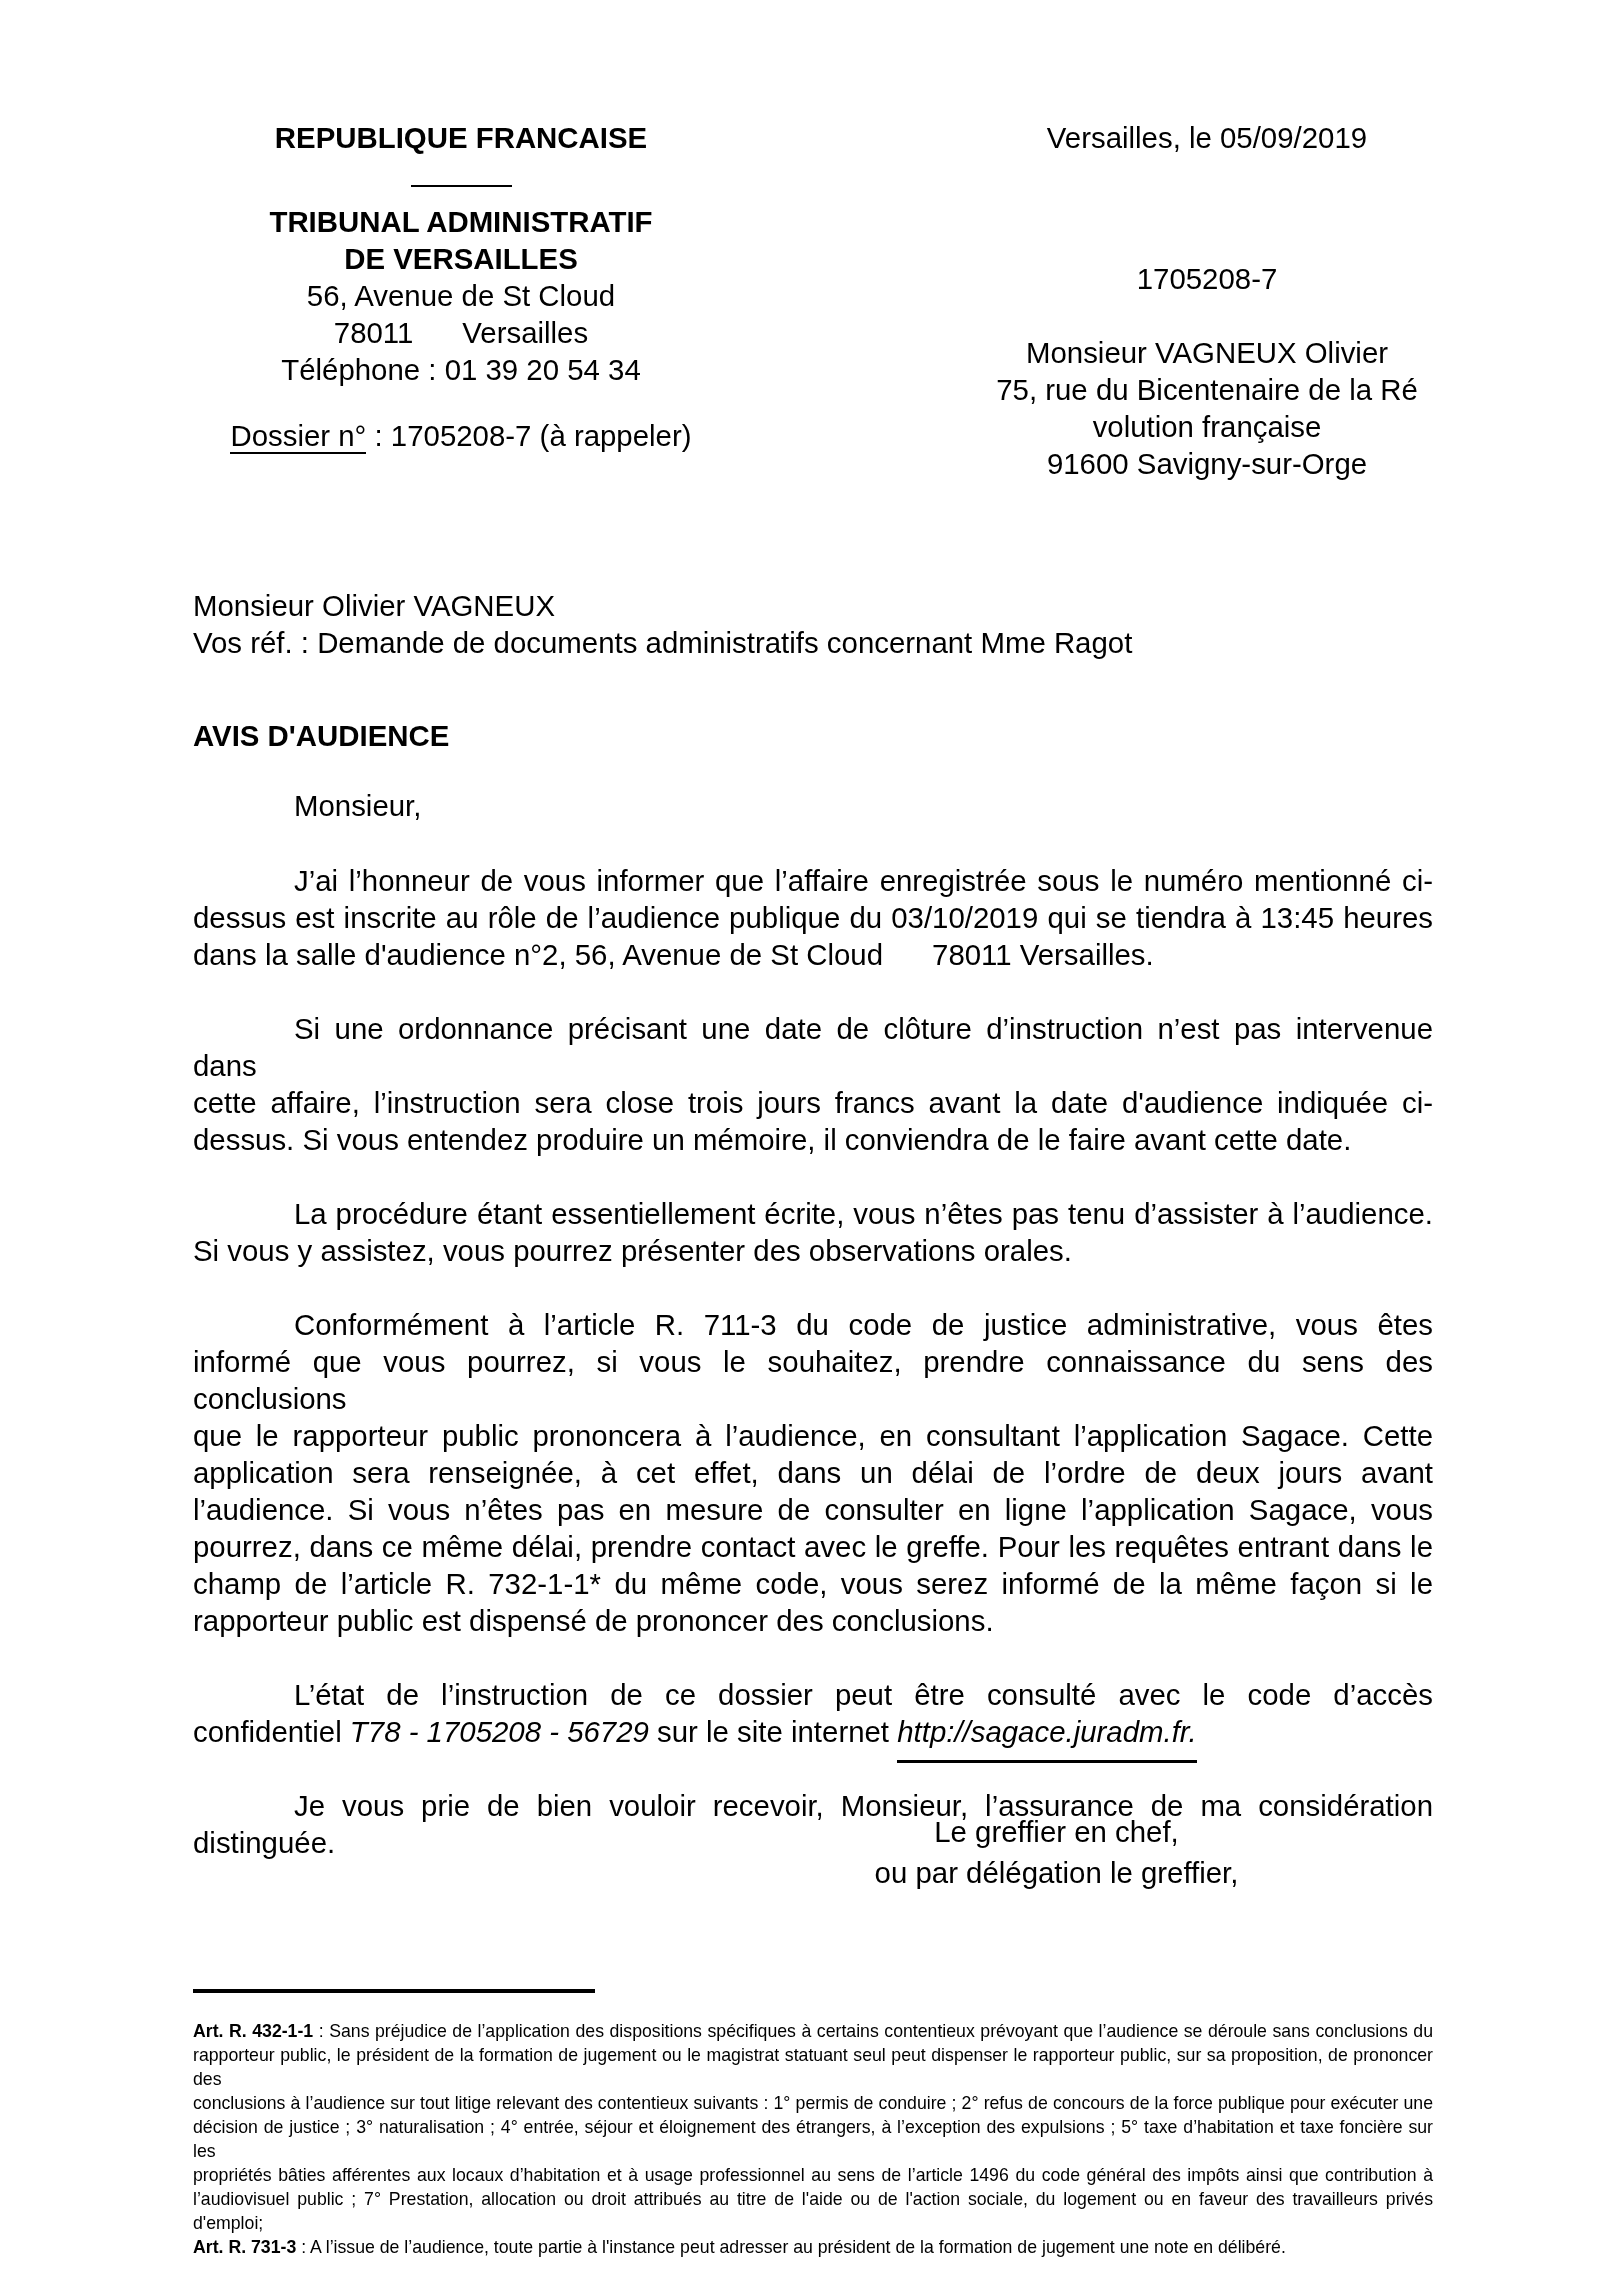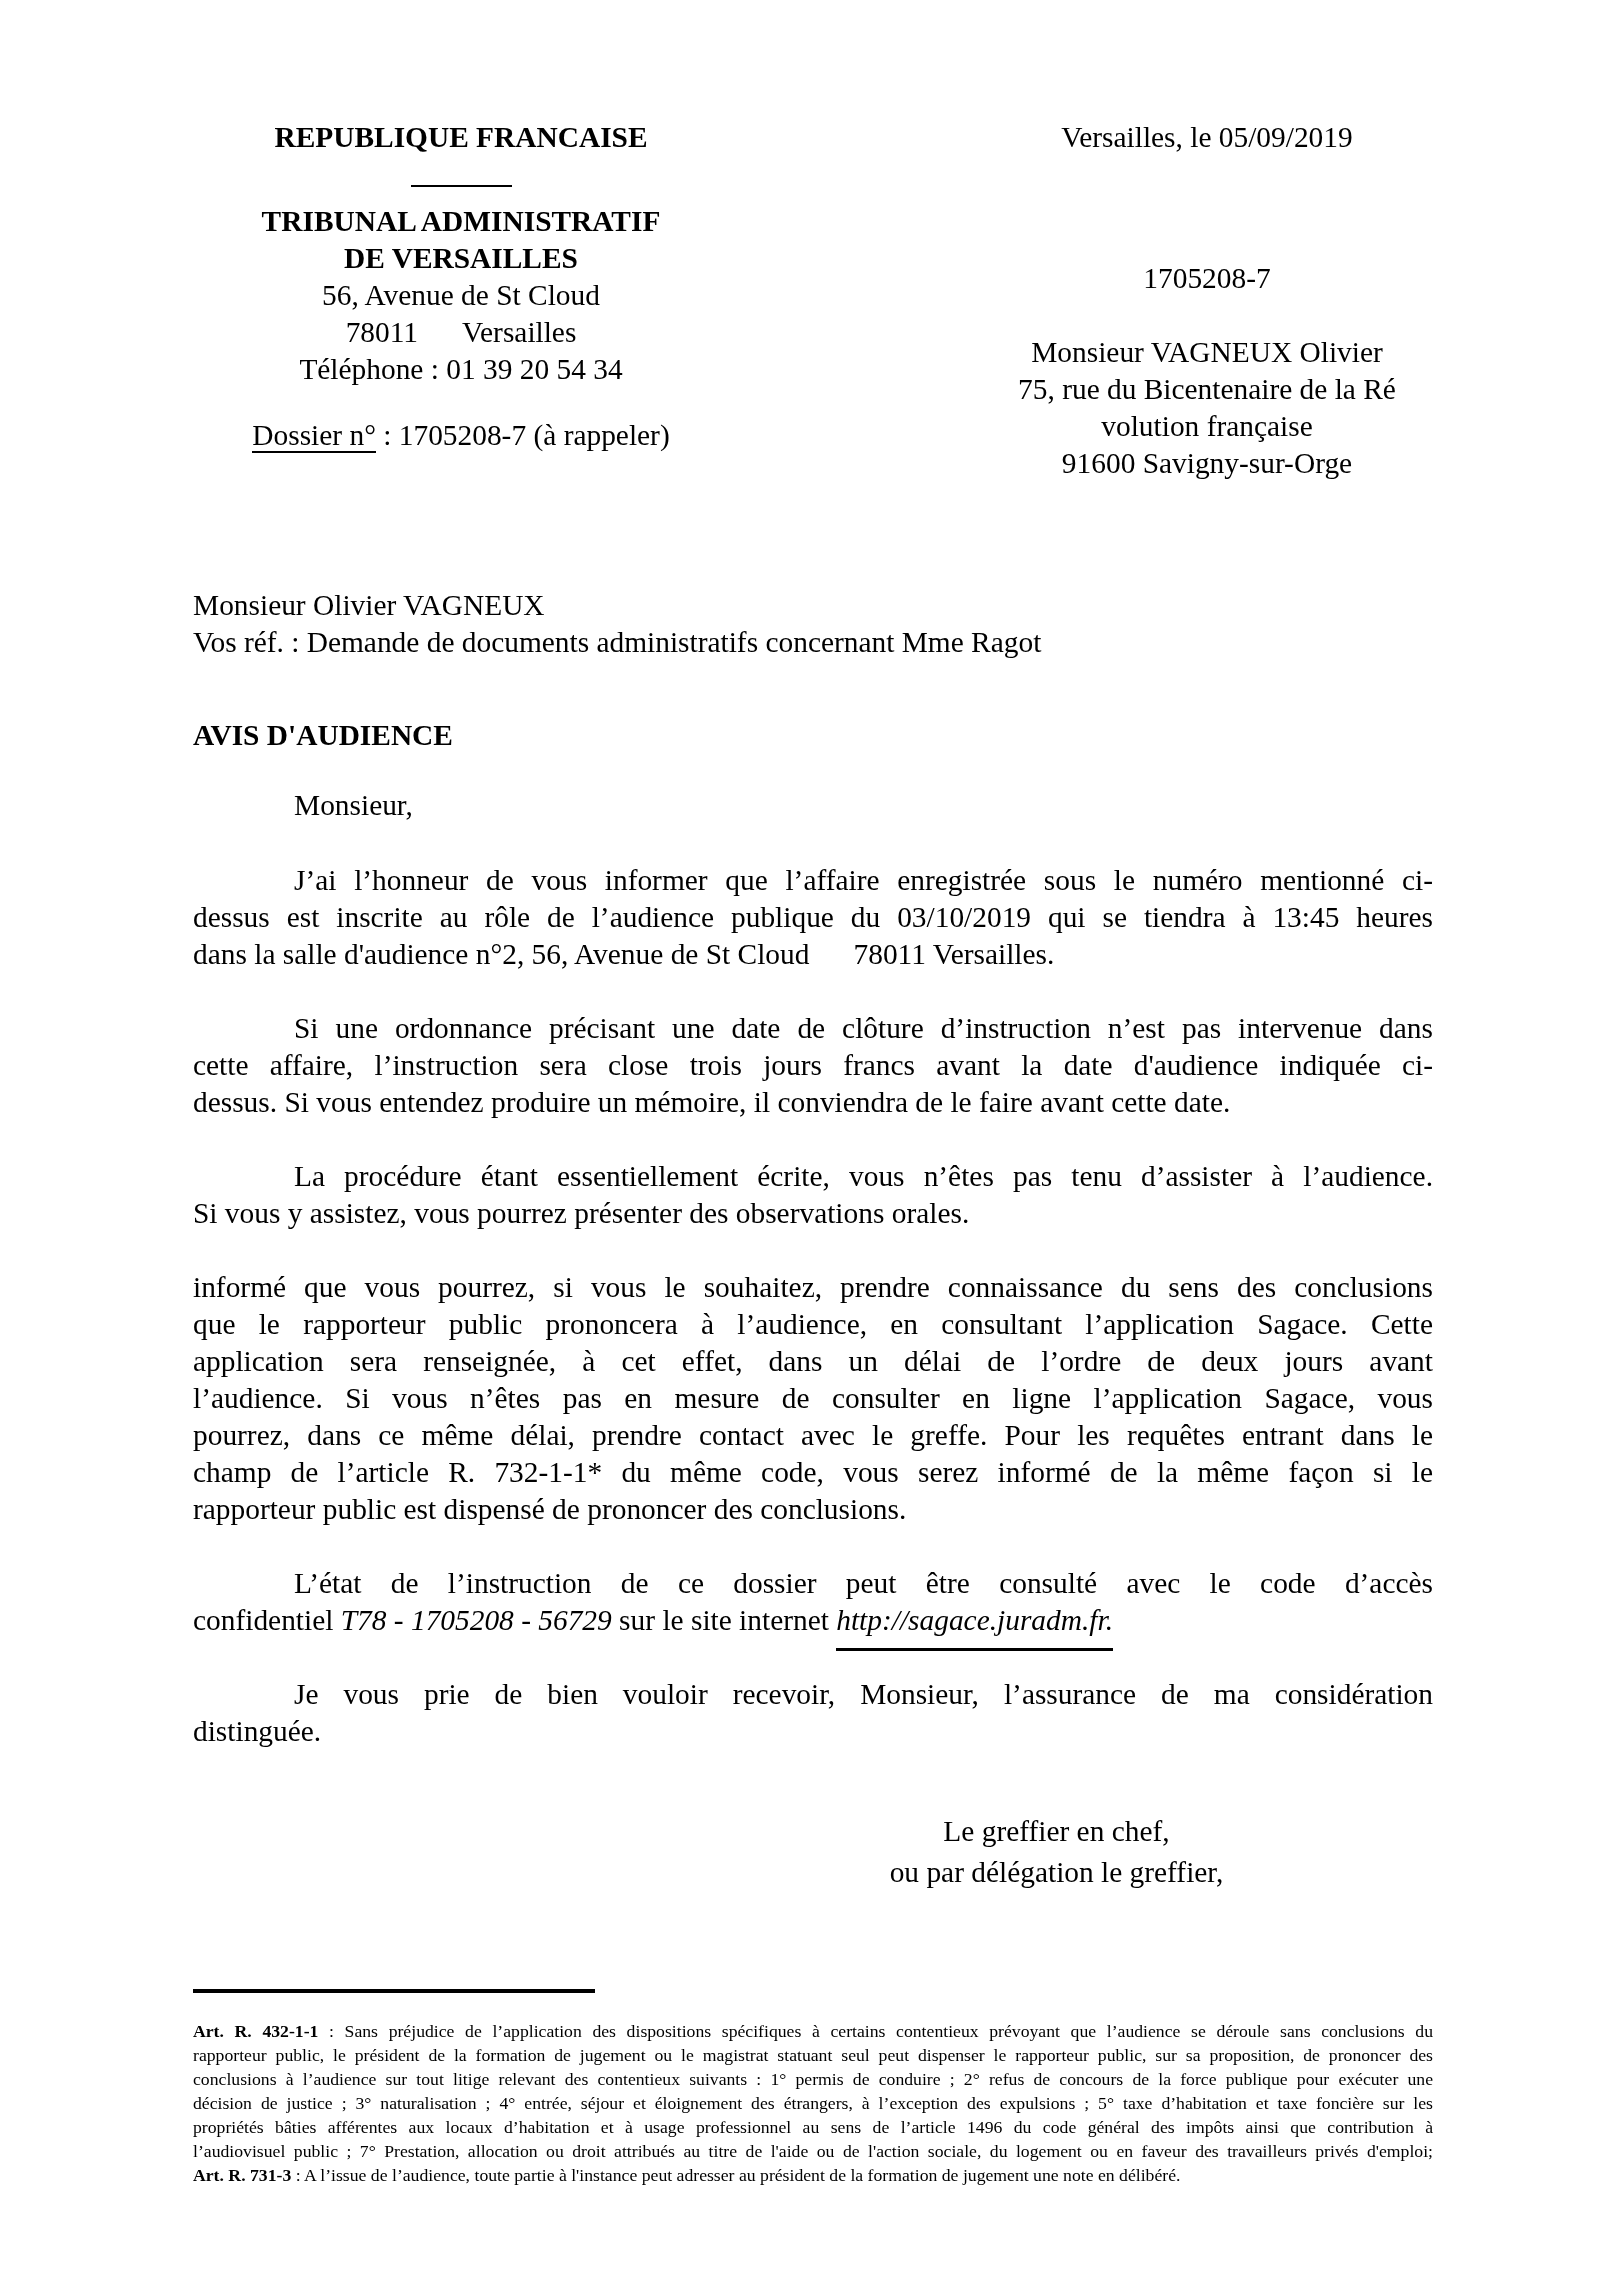--- a/index.html
+++ b/index.html
@@ -1,18 +1,18 @@
 <!DOCTYPE html>
 <html style="font-size:10.5px"><head>
 <meta charset="utf-8">
 <style>
   html,body{margin:0;padding:0;background:#808080;}
   .page{
     position:relative;width:1623px;height:2295px;background:#ffffff;
-    font-family:Liberation Serif, serif;color:#000;overflow:hidden;
+    font-family:Liberation Sans, sans-serif;color:#000;overflow:hidden;
   }
   .abs{position:absolute;}
   .fs-body{font-size:29.4px;line-height:37px;}
   .center{text-align:center;}
   .bold{font-weight:700;}
   .line{min-height:1em;}
   .justify .line{text-align:justify;text-align-last:justify;}
   .justify .line.last{text-align:justify;text-align-last:auto;}
   .indent .line.first{text-indent:101px;}
   .para{margin-bottom:37px;}
@@ -81,20 +81,21 @@
     <div class="para justify indent">
         <div class="line first">Si une ordonnance précisant une date de clôture d’instruction n’est pas intervenue dans</div>
         <div class="line">cette affaire, l’instruction sera close trois jours francs avant la date d'audience indiquée ci-</div>
         <div class="line last">dessus. Si vous entendez produire un mémoire, il conviendra de le faire avant cette date.</div>
       </div>
     <div class="para justify indent">
         <div class="line first">La procédure étant essentiellement écrite, vous n’êtes pas tenu d’assister à l’audience.</div>
         <div class="line last">Si vous y assistez, vous pourrez présenter des observations orales.</div>
       </div>
     <div class="para justify indent">
+        <div class="line first">Conformément à l’article R. 711-3 du code de justice administrative, vous êtes</div>
         <div class="line">informé que vous pourrez, si vous le souhaitez, prendre connaissance du sens des conclusions</div>
         <div class="line">que le rapporteur public prononcera à l’audience, en consultant l’application Sagace. Cette</div>
         <div class="line">application sera renseignée, à cet effet, dans un délai de l’ordre de deux jours avant</div>
         <div class="line">l’audience. Si vous n’êtes pas en mesure de consulter en ligne l’application Sagace, vous</div>
         <div class="line">pourrez, dans ce même délai, prendre contact avec le greffe. Pour les requêtes entrant dans le</div>
         <div class="line">champ de l’article R. 732-1-1* du même code, vous serez informé de la même façon si le</div>
         <div class="line last">rapporteur public est dispensé de prononcer des conclusions.</div>
       </div>
     <div class="para justify indent">
         <div class="line first">L’état de l’instruction de ce dossier peut être consulté avec le code d’accès</div>

